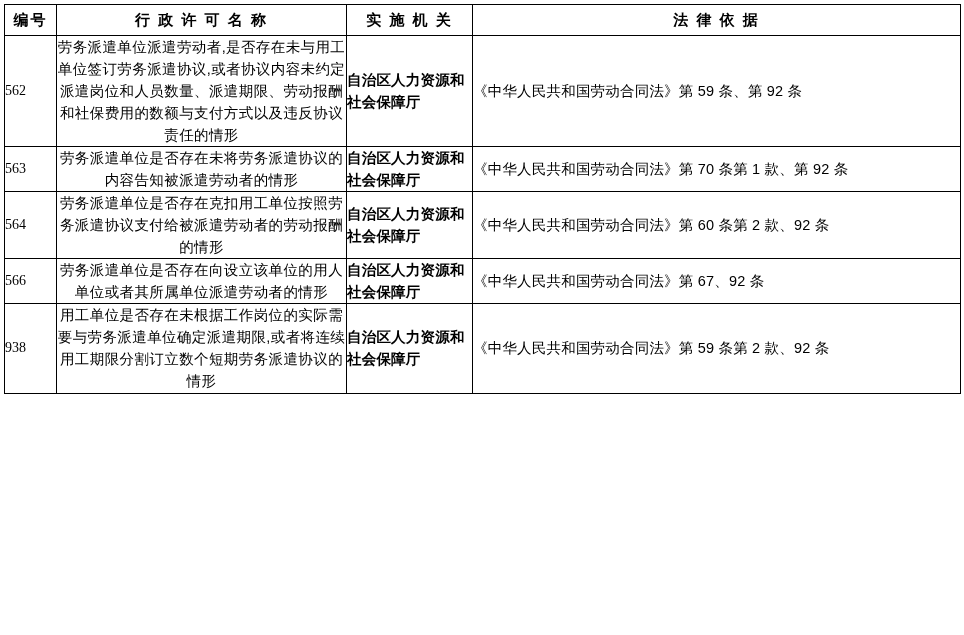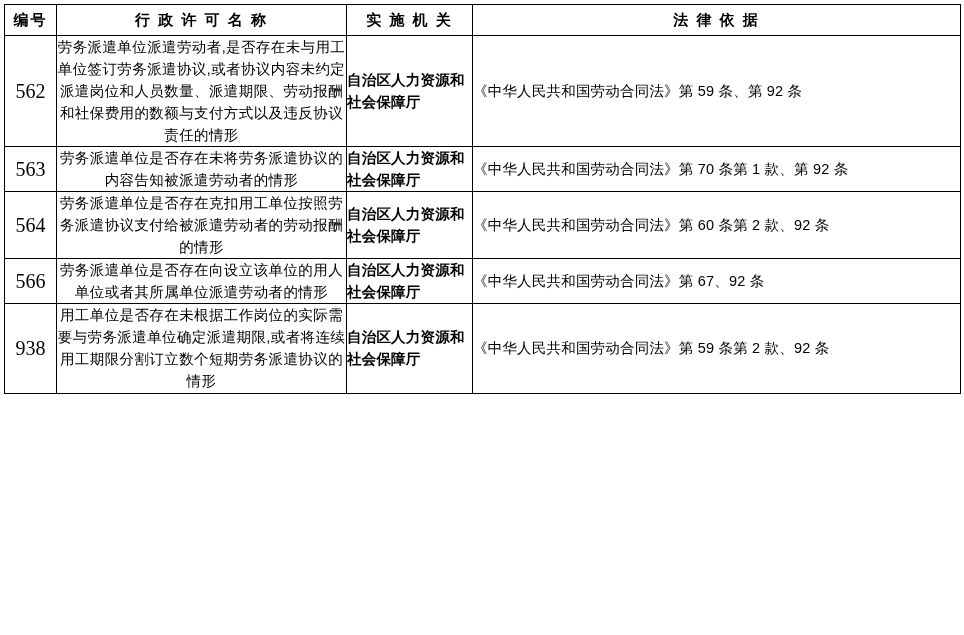--- a/index.html
+++ b/index.html
@@ -39,22 +39,22 @@
     font-size: 15px;
     text-align: center;
     letter-spacing: 2px;
   }
   col.c-id { width: 52px; }
   col.c-name { width: 290px; }
   col.c-org { width: 126px; }
   col.c-law { width: 488px; }
 
   td.cell-id {
-    text-align: center;
-    font-size: 20px;
+    text-align: left;
+    font-size: 14px;
     font-family: "Liberation Serif", "DejaVu Serif", serif;
   }
   td.cell-name,
   td.cell-org,
   td.cell-law {
     padding: 7px 9px;
     font-size: 14.5px;
     line-height: 1.52;
     text-align: left;
   }

